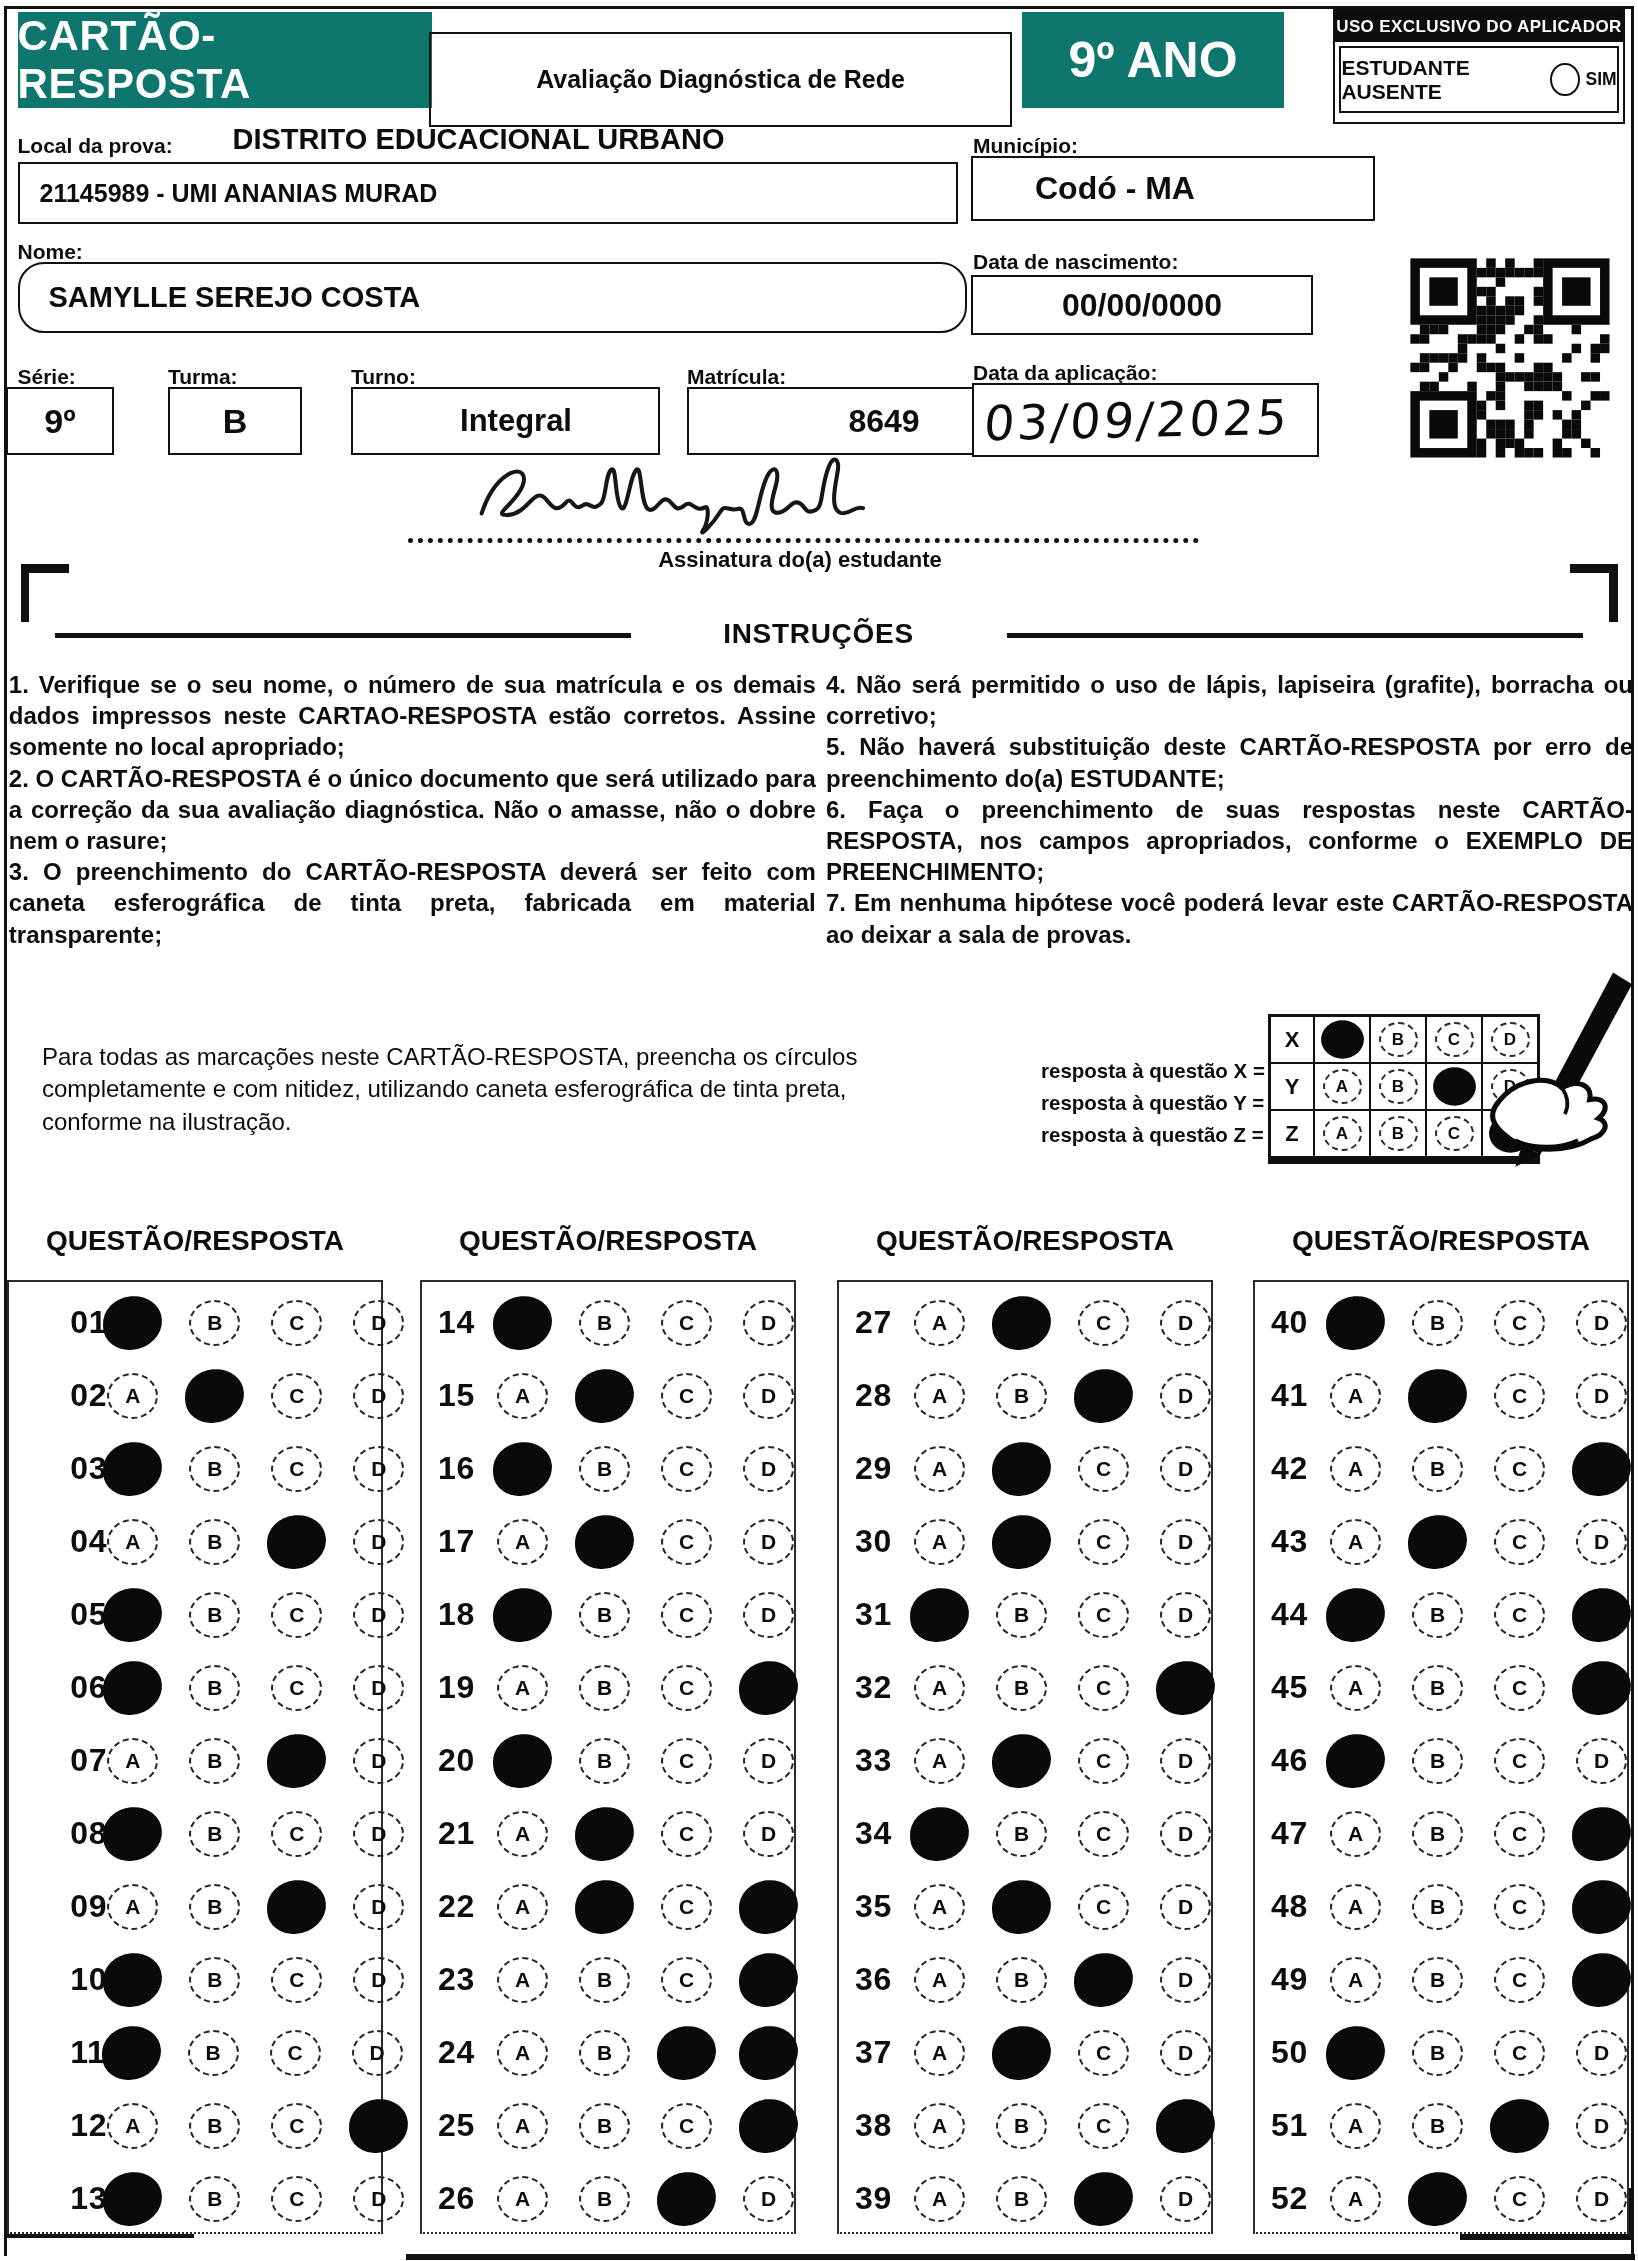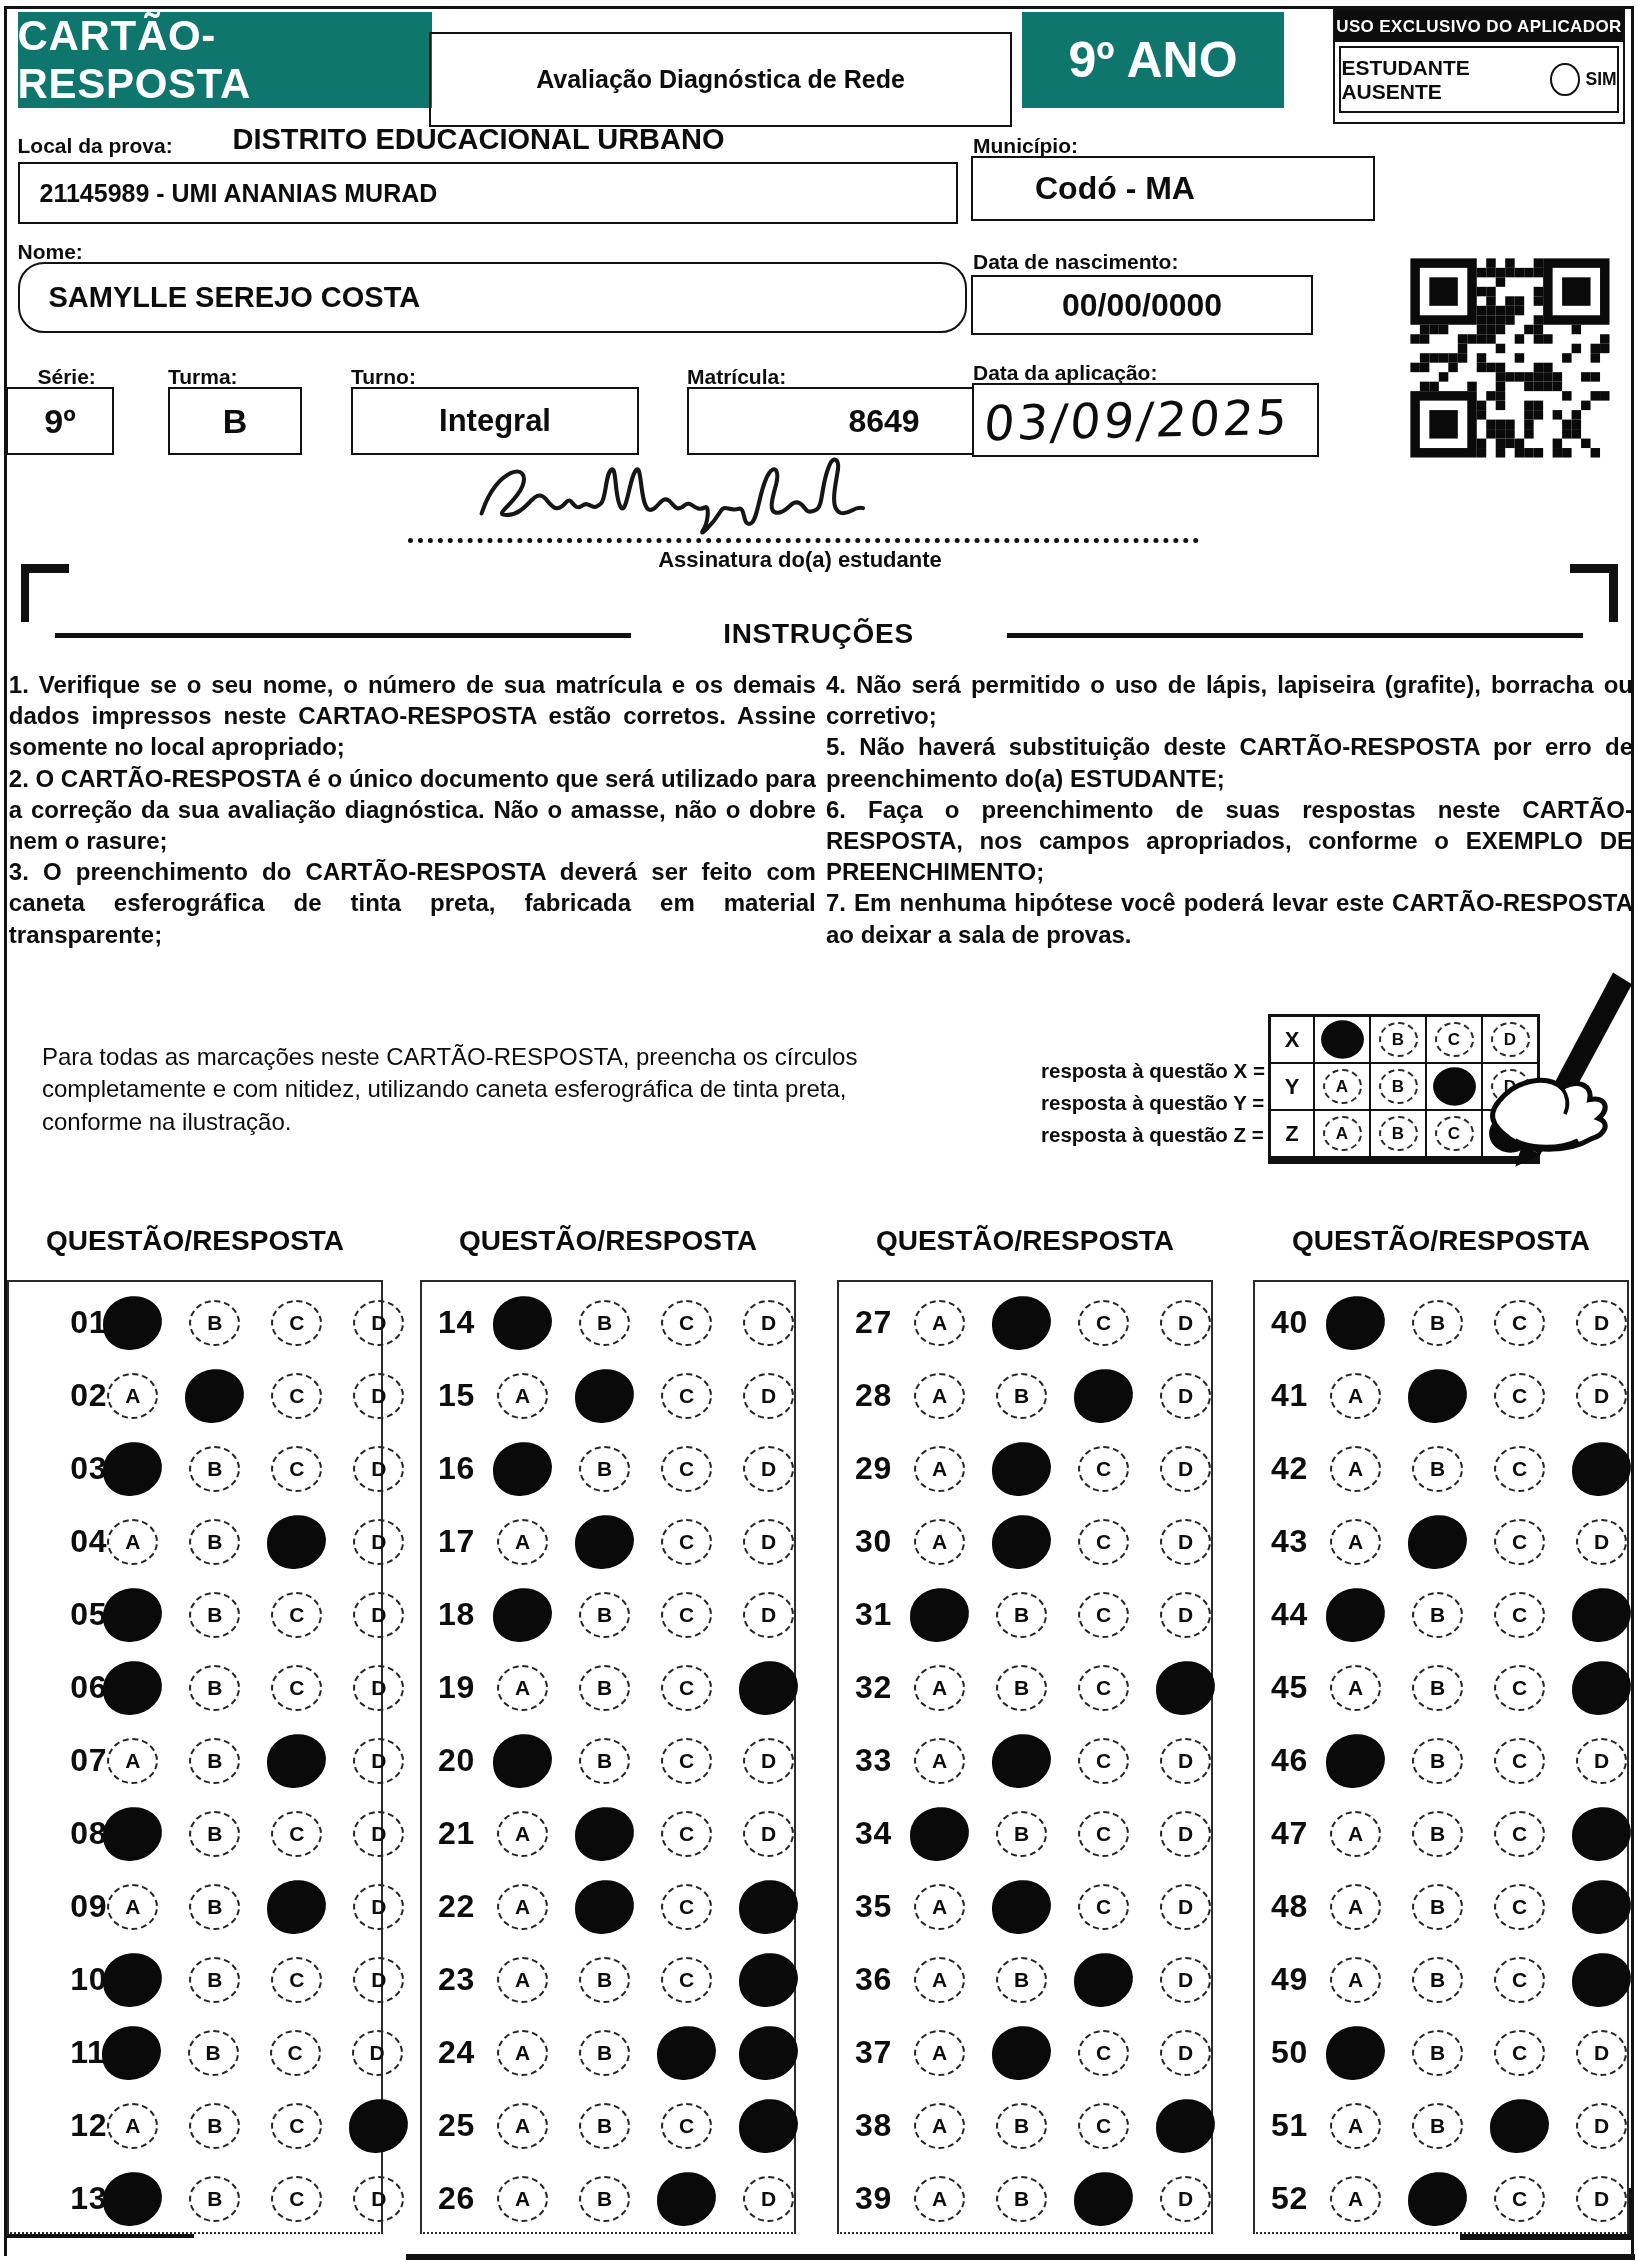--- a/index.html
+++ b/index.html
@@ -248,28 +248,28 @@
         <rect x="32" y="32" width="39" height="39"></rect>
         <rect x="188" y="6" width="91" height="91"></rect>
         <rect fill="#fff" x="201" y="19" width="65" height="65"></rect>
         <rect x="214" y="32" width="39" height="39"></rect>
         <rect x="6" y="188" width="91" height="91"></rect>
         <rect fill="#fff" x="19" y="201" width="65" height="65"></rect>
         <rect x="32" y="214" width="39" height="39"></rect>
       </g>
     </svg>
 
-  <div class="lbl" style="left:17.5px;top:365px;margin-left:20px;">Série:</div>
+  <div class="lbl" style="left:17.5px;top:365px;">Série:</div>
   <div class="fbox center" style="left:6px;top:387px;width:104px;height:64px;font-size:34px;">9º</div>
 
   <div class="lbl" style="left:168px;top:365px;">Turma:</div>
   <div class="fbox center" style="left:168px;top:387px;width:130px;height:64px;font-size:34px;">B</div>
 
   <div class="lbl" style="left:351px;top:365px;">Turno:</div>
-  <div class="fbox center" style="left:351px;top:387px;width:284px;height:64px;font-size:31px;">Integral</div>
+  <div class="fbox center" style="left:351px;top:387px;width:284px;height:64px;font-size:31px;padding-left:21px;">Integral</div>
 
   <div class="lbl" style="left:687px;top:365px;">Matrícula:</div>
   <div class="fbox center" style="left:687px;top:387px;width:390px;height:64px;font-size:32px;">8649</div>
 
   <div class="lbl" style="left:973px;top:361px;">Data da aplicação:</div>
   <div class="fbox" style="left:972px;top:383px;width:343px;height:70px;font-weight:400;">
     <span class="hand" style="padding-left:10.2px;">03/09/2025</span>
   </div>
 
   <div class="sig-dots"></div>

